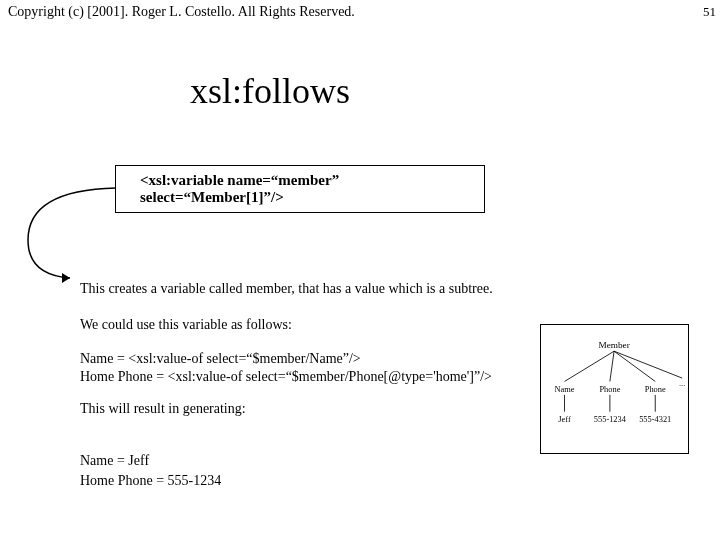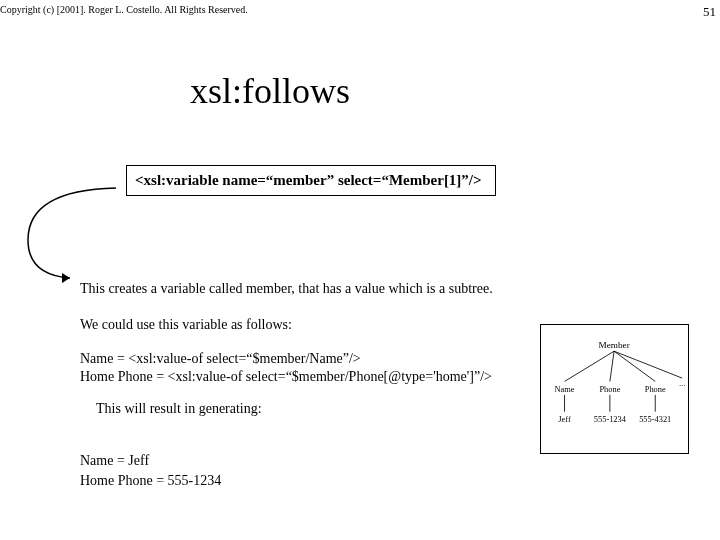--- a/index.html
+++ b/index.html
@@ -8,64 +8,64 @@
     height: 540px;
     background: #fff;
     font-family: "Times New Roman", Times, serif;
     color: #000;
     position: relative;
     overflow: hidden;
   }
   .copyright {
     position: absolute;
     top: 4px;
-    left: 0;
-    font-size: 10px;
+    left: 8px;
+    font-size: 14px;
   }
   .pagenum {
     position: absolute;
     top: 4px;
     right: 4px;
     font-size: 13px;
   }
   .title {
     position: absolute;
     top: 70px;
     left: 190px;
     font-size: 36px;
     font-weight: normal;
   }
   .codebox {
     position: absolute;
     top: 165px;
-    left: 126px;
+    left: 115px;
     width: 370px;
     border: 1.5px solid #000;
-    padding: 6px 8px;
+    padding: 6px 24px;
     font-size: 15px;
     font-weight: bold;
   }
   .arrow-svg {
     position: absolute;
     top: 180px;
     left: 8px;
     width: 120px;
     height: 110px;
   }
   .body-text {
     position: absolute;
     left: 80px;
     font-size: 14px;
     line-height: 1.3;
   }
   .t-creates { top: 280px; }
   .t-usage   { top: 316px; text-align: center; }
   .t-code1   { top: 350px; }
   .t-code2   { top: 368px; }
-  .t-result  { top: 400px; margin-left: 16px; }
+  .t-result  { top: 400px; }
   .t-name    { top: 436px; margin-top: 16px; }
   .t-home    { top: 454px; margin-top: 18px; }
   .diagram-box {
     position: absolute;
     top: 324px;
     left: 540px;
     width: 149px;
     height: 130px;
     border: 1.5px solid #000;
     background: #fff;

